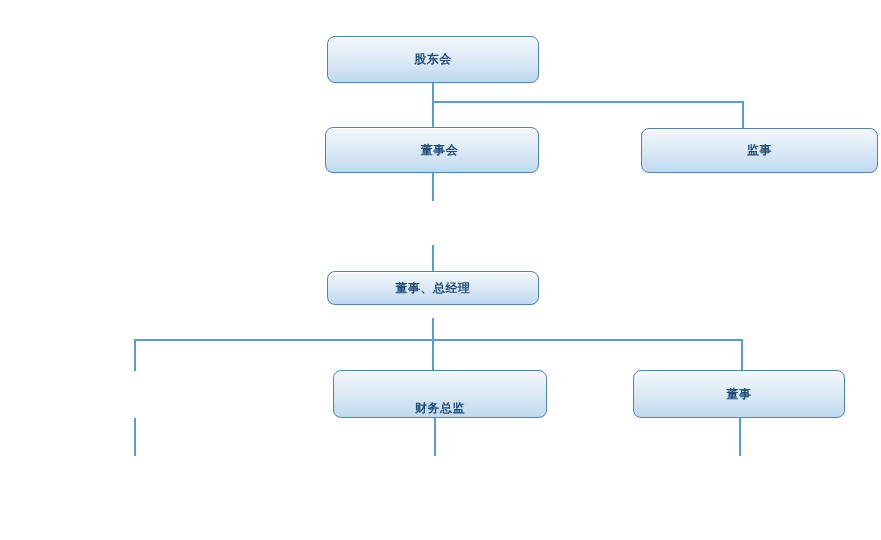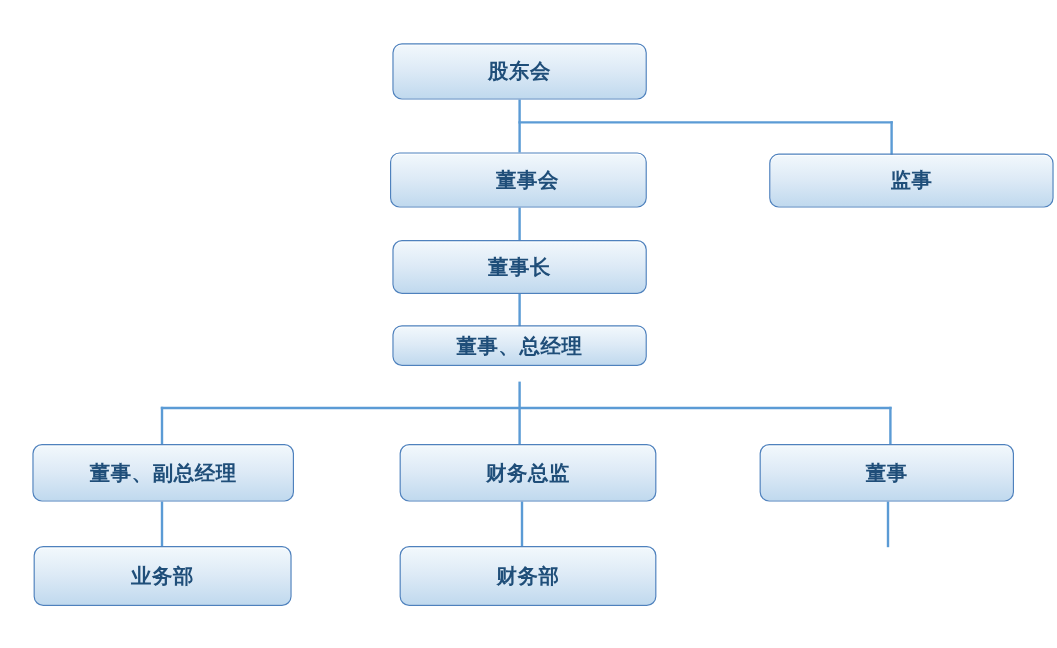--- a/index.html
+++ b/index.html
@@ -30,21 +30,21 @@
     border: 1.5px solid var(--node-border, #4e81bd);
     border-radius: 8px;
     background: linear-gradient(180deg, #f2f8fc 0%, #ddeaf6 48%, #c0d9ee 100%);
     box-shadow: inset 0 1px 0 rgba(255,255,255,0.85);
     display: flex;
     align-items: center;
     justify-content: center;
   }
   .node .label {
     color: var(--node-text, #1f4e79);
-    font-size: 17px;
+    font-size: 12px;
     font-weight: 600;
     letter-spacing: 0.5px;
     white-space: nowrap;
   }
 </style>
 </head>
 <body>
 
 <div class="canvas">
 
@@ -68,42 +68,30 @@
   </div>
 
   <div class="node" style="left:325px; top:127px; width:214px; height:46px;padding-left:15px;">
     <span class="label">董事会</span>
   </div>
 
   <div class="node" style="left:641px; top:128px; width:237px; height:45px;">
     <span class="label">监事</span>
   </div>
 
-  <div class="node" style="left:327px; top:200px; width:212px; height:45px;">
-    <span class="label">董事长</span>
-  </div>
 
   <div class="node" style="left:327px; top:271px; width:212px; height:34px;">
     <span class="label">董事、总经理</span>
   </div>
 
-  <div class="node" style="left:27px; top:370px; width:218px; height:48px;">
-    <span class="label">董事、副总经理</span>
-  </div>
 
-  <div class="node" style="left:333px; top:370px; width:214px; height:48px;">
+  <div class="node" style="left:333px; top:370px; width:214px; height:48px;align-items:flex-end;">
     <span class="label">财务总监</span>
   </div>
 
   <div class="node" style="left:633px; top:370px; width:212px; height:48px;">
     <span class="label">董事</span>
   </div>
 
-  <div class="node" style="left:28px; top:455px; width:215px; height:50px;">
-    <span class="label">业务部</span>
-  </div>
 
-  <div class="node" style="left:333px; top:455px; width:214px; height:50px;">
-    <span class="label">财务部</span>
-  </div>
 
 
 </div>
 
 </body></html>

